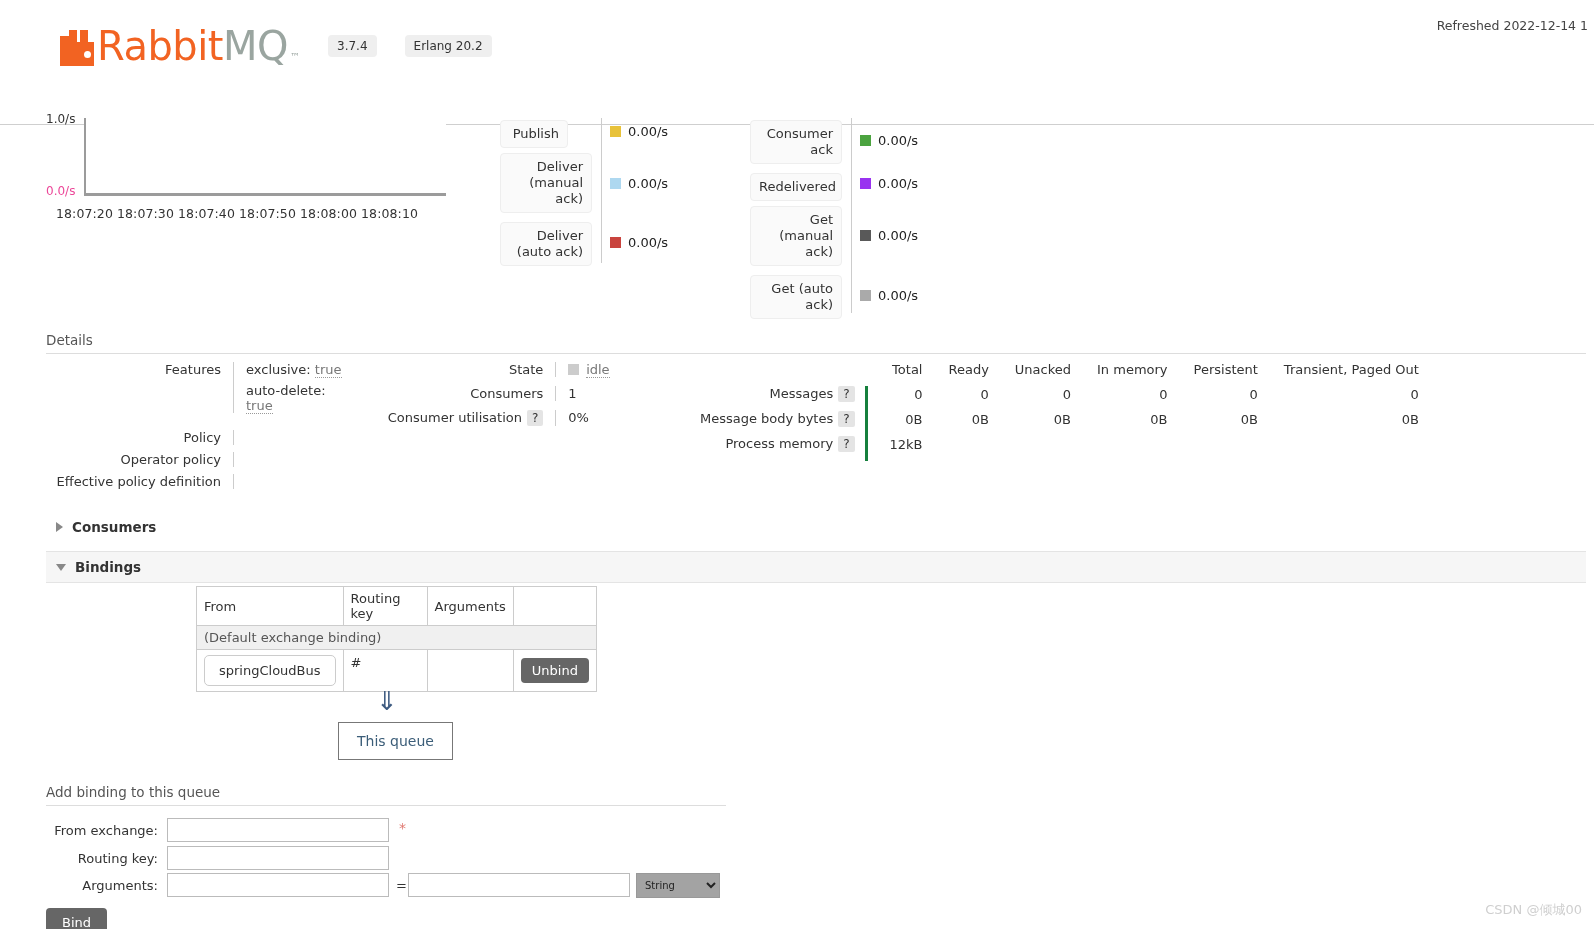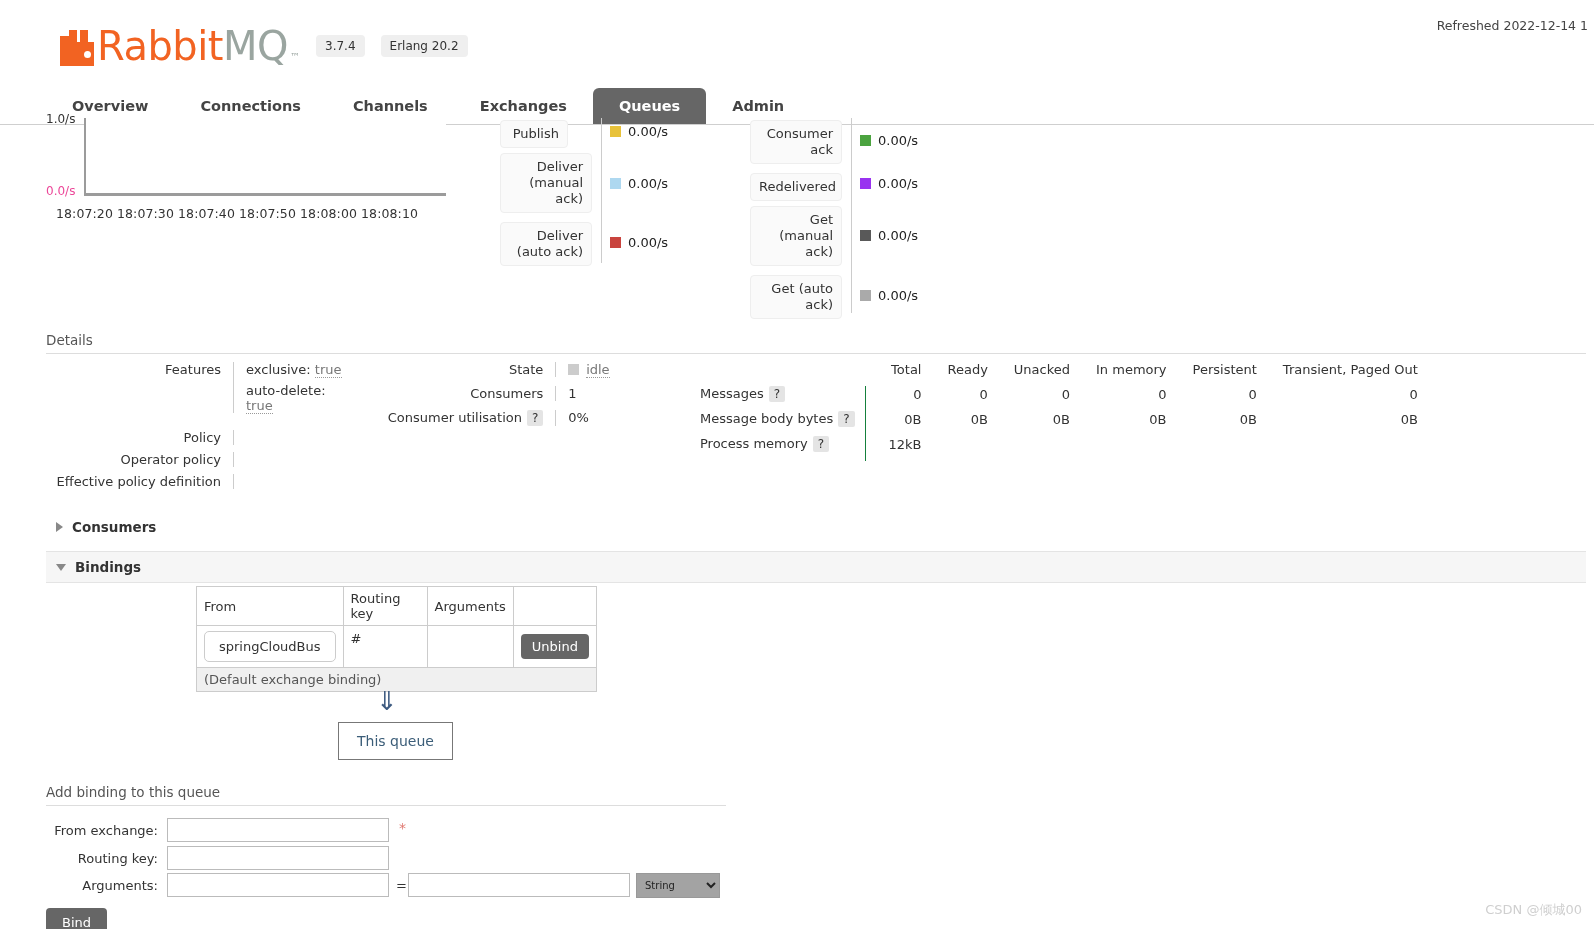--- a/index.html
+++ b/index.html
@@ -14,21 +14,21 @@
   }
   #root { position: relative; width: 1594px; height: 929px; overflow: hidden; }
 
   
   .refreshed {
     position: absolute; top: 18px; right: 6px;
     font-size: 12.5px; color: #444; white-space: nowrap;
   }
   .logo-wrap {
     position: absolute; left: 60px; top: 22px;
-    display: flex; align-items: center; gap: 16px;
+    display: flex; align-items: center; gap: 28px;
   }
   .logo { display: flex; align-items: flex-end; height: 44px; }
   .logo-mark { position: relative; width: 34px; height: 36px; margin-right: 3px; }
   .logo-mark .bar-a { position: absolute; left: 0; top: 6px; width: 9px; height: 30px; background: #f26322; }
   .logo-mark .bar-b { position: absolute; left: 9px; top: 0px; width: 8px; height: 12px; background: #f26322; }
   .logo-mark .bar-c { position: absolute; left: 20px; top: 0px; width: 8px; height: 12px; background: #f26322; }
   .logo-mark .body  { position: absolute; left: 9px; top: 12px; width: 25px; height: 24px; background: #f26322; }
   .logo-mark .dot   { position: absolute; left: 24px; top: 21px; width: 7px; height: 7px; background: #ffffff; border-radius: 50%; }
   .logo-rabbit { font-size: 40px; color: #f26322; letter-spacing: -0.5px; line-height: 40px; font-family: "DejaVu Sans", sans-serif; }
   .logo-mq { font-size: 40px; color: #9aa5a0; letter-spacing: -0.5px; line-height: 40px; }
@@ -110,21 +110,21 @@
   }
   .state-sq { display: inline-block; width: 11px; height: 11px; background: #cccccc; margin-right: 7px; vertical-align: -1px; }
 
   
   .stats { position: absolute; font-size: 13px; color: #333; }
   .stats table { border-collapse: collapse; }
   .stats th {
     font-weight: normal; text-align: right; padding: 0 0 9px 26px; color: #333; white-space: nowrap;
   }
   .stats td { text-align: right; padding: 0 0 9px 26px; white-space: nowrap; }
-  .stats td.rowhead { text-align: left; padding-left: 0; padding-right: 10px; border-right: 1px solid #15803d; }
+  .stats td.rowhead { text-align: right; padding-left: 0; padding-right: 10px; border-right: 3px solid #15803d; }
   .stats td.firstcell { padding-left: 16px; }
 
   
   .bind-table { position: absolute; border-collapse: collapse; font-size: 13px; }
   .bind-table th {
     font-weight: normal; text-align: left; color: #333;
     border: 1px solid #cccccc; background: #ffffff; padding: 4px 7px;
   }
   .bind-table td { border: 1px solid #cccccc; padding: 5px 7px; vertical-align: middle; color: #333; }
   .bind-table td.note { background: #f0f0f0; color: #555; padding: 4px 7px; }
@@ -180,28 +180,20 @@
           <div class="dot"></div>
       </div>
       <span class="logo-rabbit">Rabbit</span>
       <span class="logo-mq">MQ</span>
       <span class="logo-tm">™</span>
     </div>
     <div class="badge">3.7.4</div>
     <div class="badge">Erlang 20.2</div>
   </div>
 
-  <div class="nav">
-    <div class="nav-tab">Overview</div>
-    <div class="nav-tab">Connections</div>
-    <div class="nav-tab">Channels</div>
-    <div class="nav-tab">Exchanges</div>
-    <div class="nav-tab active">Queues</div>
-    <div class="nav-tab">Admin</div>
-  </div>
   <div class="nav-rule"></div>
 
   <div class="chart-box">
     <div class="chart-ytop">1.0/s</div>
     <div class="chart-ybot">0.0/s</div>
     <div class="chart-plot"></div>
     <div class="chart-xlabels">18:07:20 18:07:30 18:07:40 18:07:50 18:08:00 18:08:10</div>
   </div>
 
   <div class="rate-col" style="left:500px; top:118px; width:235px; height:145px;">
@@ -410,32 +402,32 @@
     <thead>
       <tr>
         <th style="width:137px;">From</th>
         <th style="width:84px;">Routing key</th>
         <th style="width:81px;">Arguments</th>
         <th style="width:75px;"></th>
       </tr>
     </thead>
     <tbody>
       <tr>
+        <td class="note" colspan="4">(Default exchange binding)</td>
+      </tr>
+      <tr>
         <td>
           <span class="exch-chip">springCloudBus</span>
         </td>
         <td style="vertical-align:top;">#</td>
         <td></td>
         <td>
           <button class="btn-dark">Unbind</button>
         </td>
       </tr>
-      <tr>
-        <td class="note" colspan="4">(Default exchange binding)</td>
-      </tr>
     </tbody>
   </table>
 
   <div class="arrow-dn" style="left:376px; top:688px;">⇓</div>
   <div class="queue-box" style="left:338px; top:722px;">This queue</div>
 
   <div class="sect-head" style="left:46px; top:784px; width:680px;">Add binding to this queue</div>
 
   <div class="form-label" style="left:20px; top:823px; width:138px;">From exchange:</div>
   <input class="inp" style="left: 167px; top: 818px; width: 222px;" value="">

